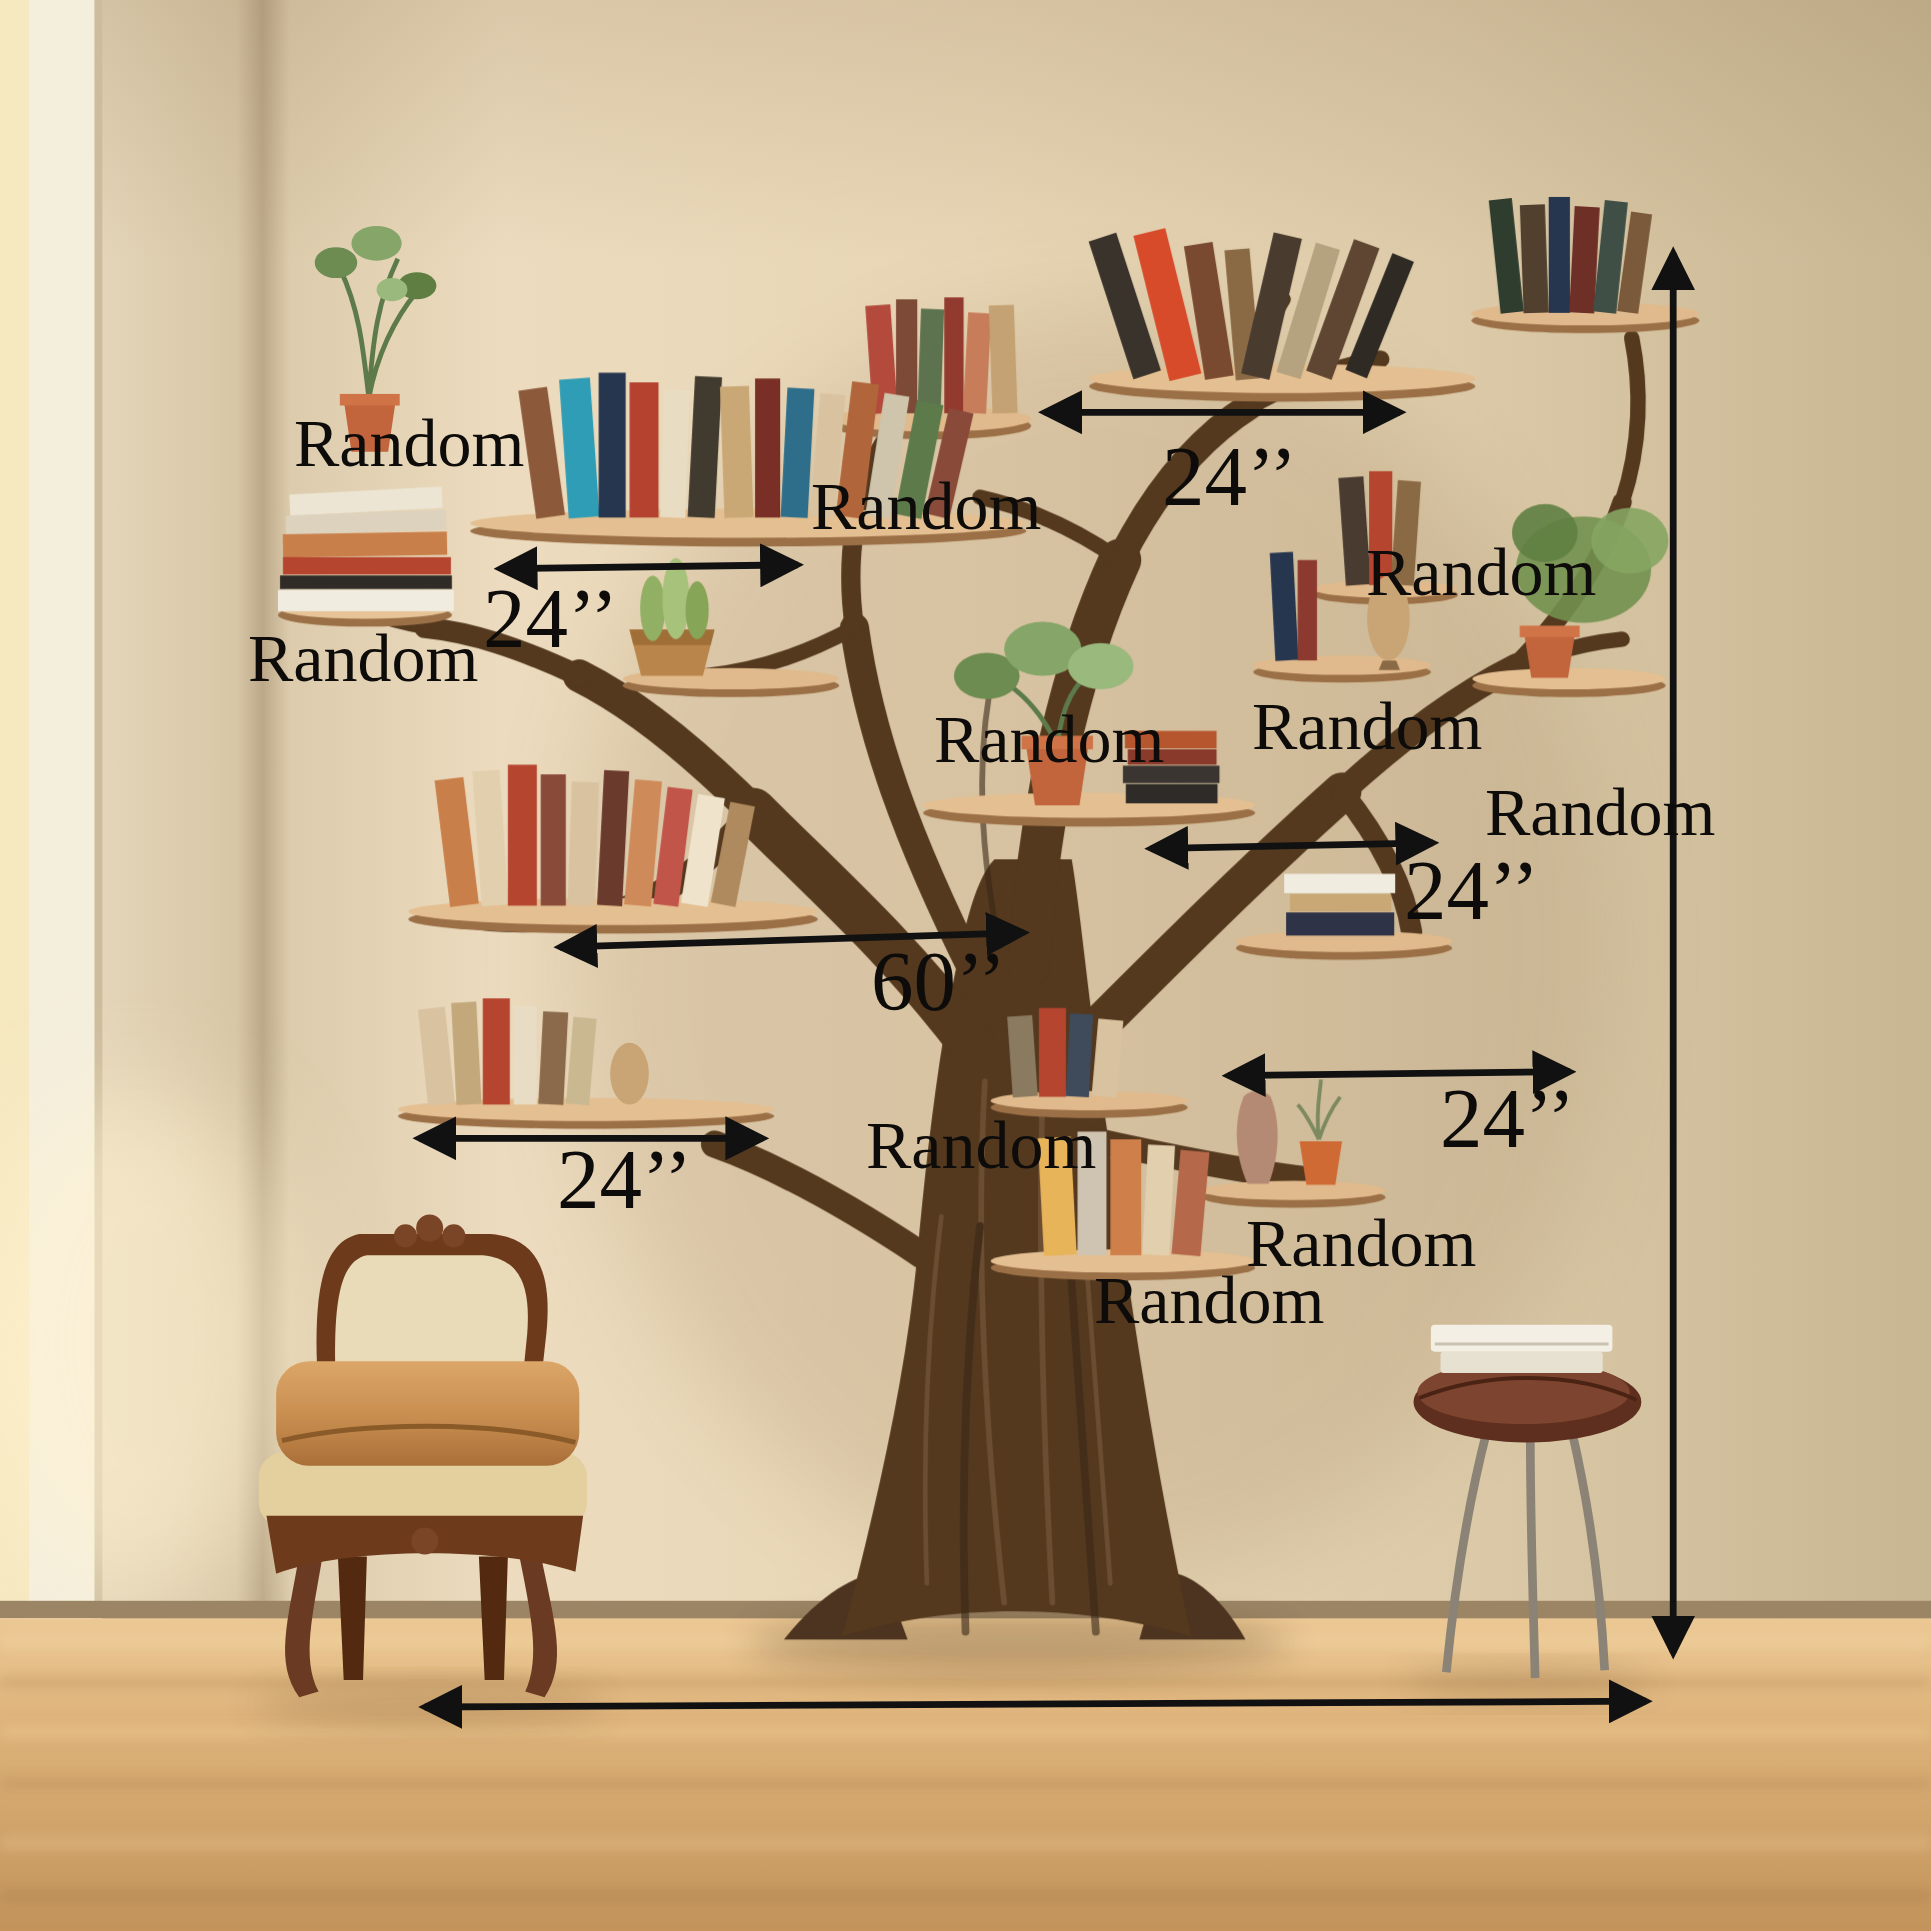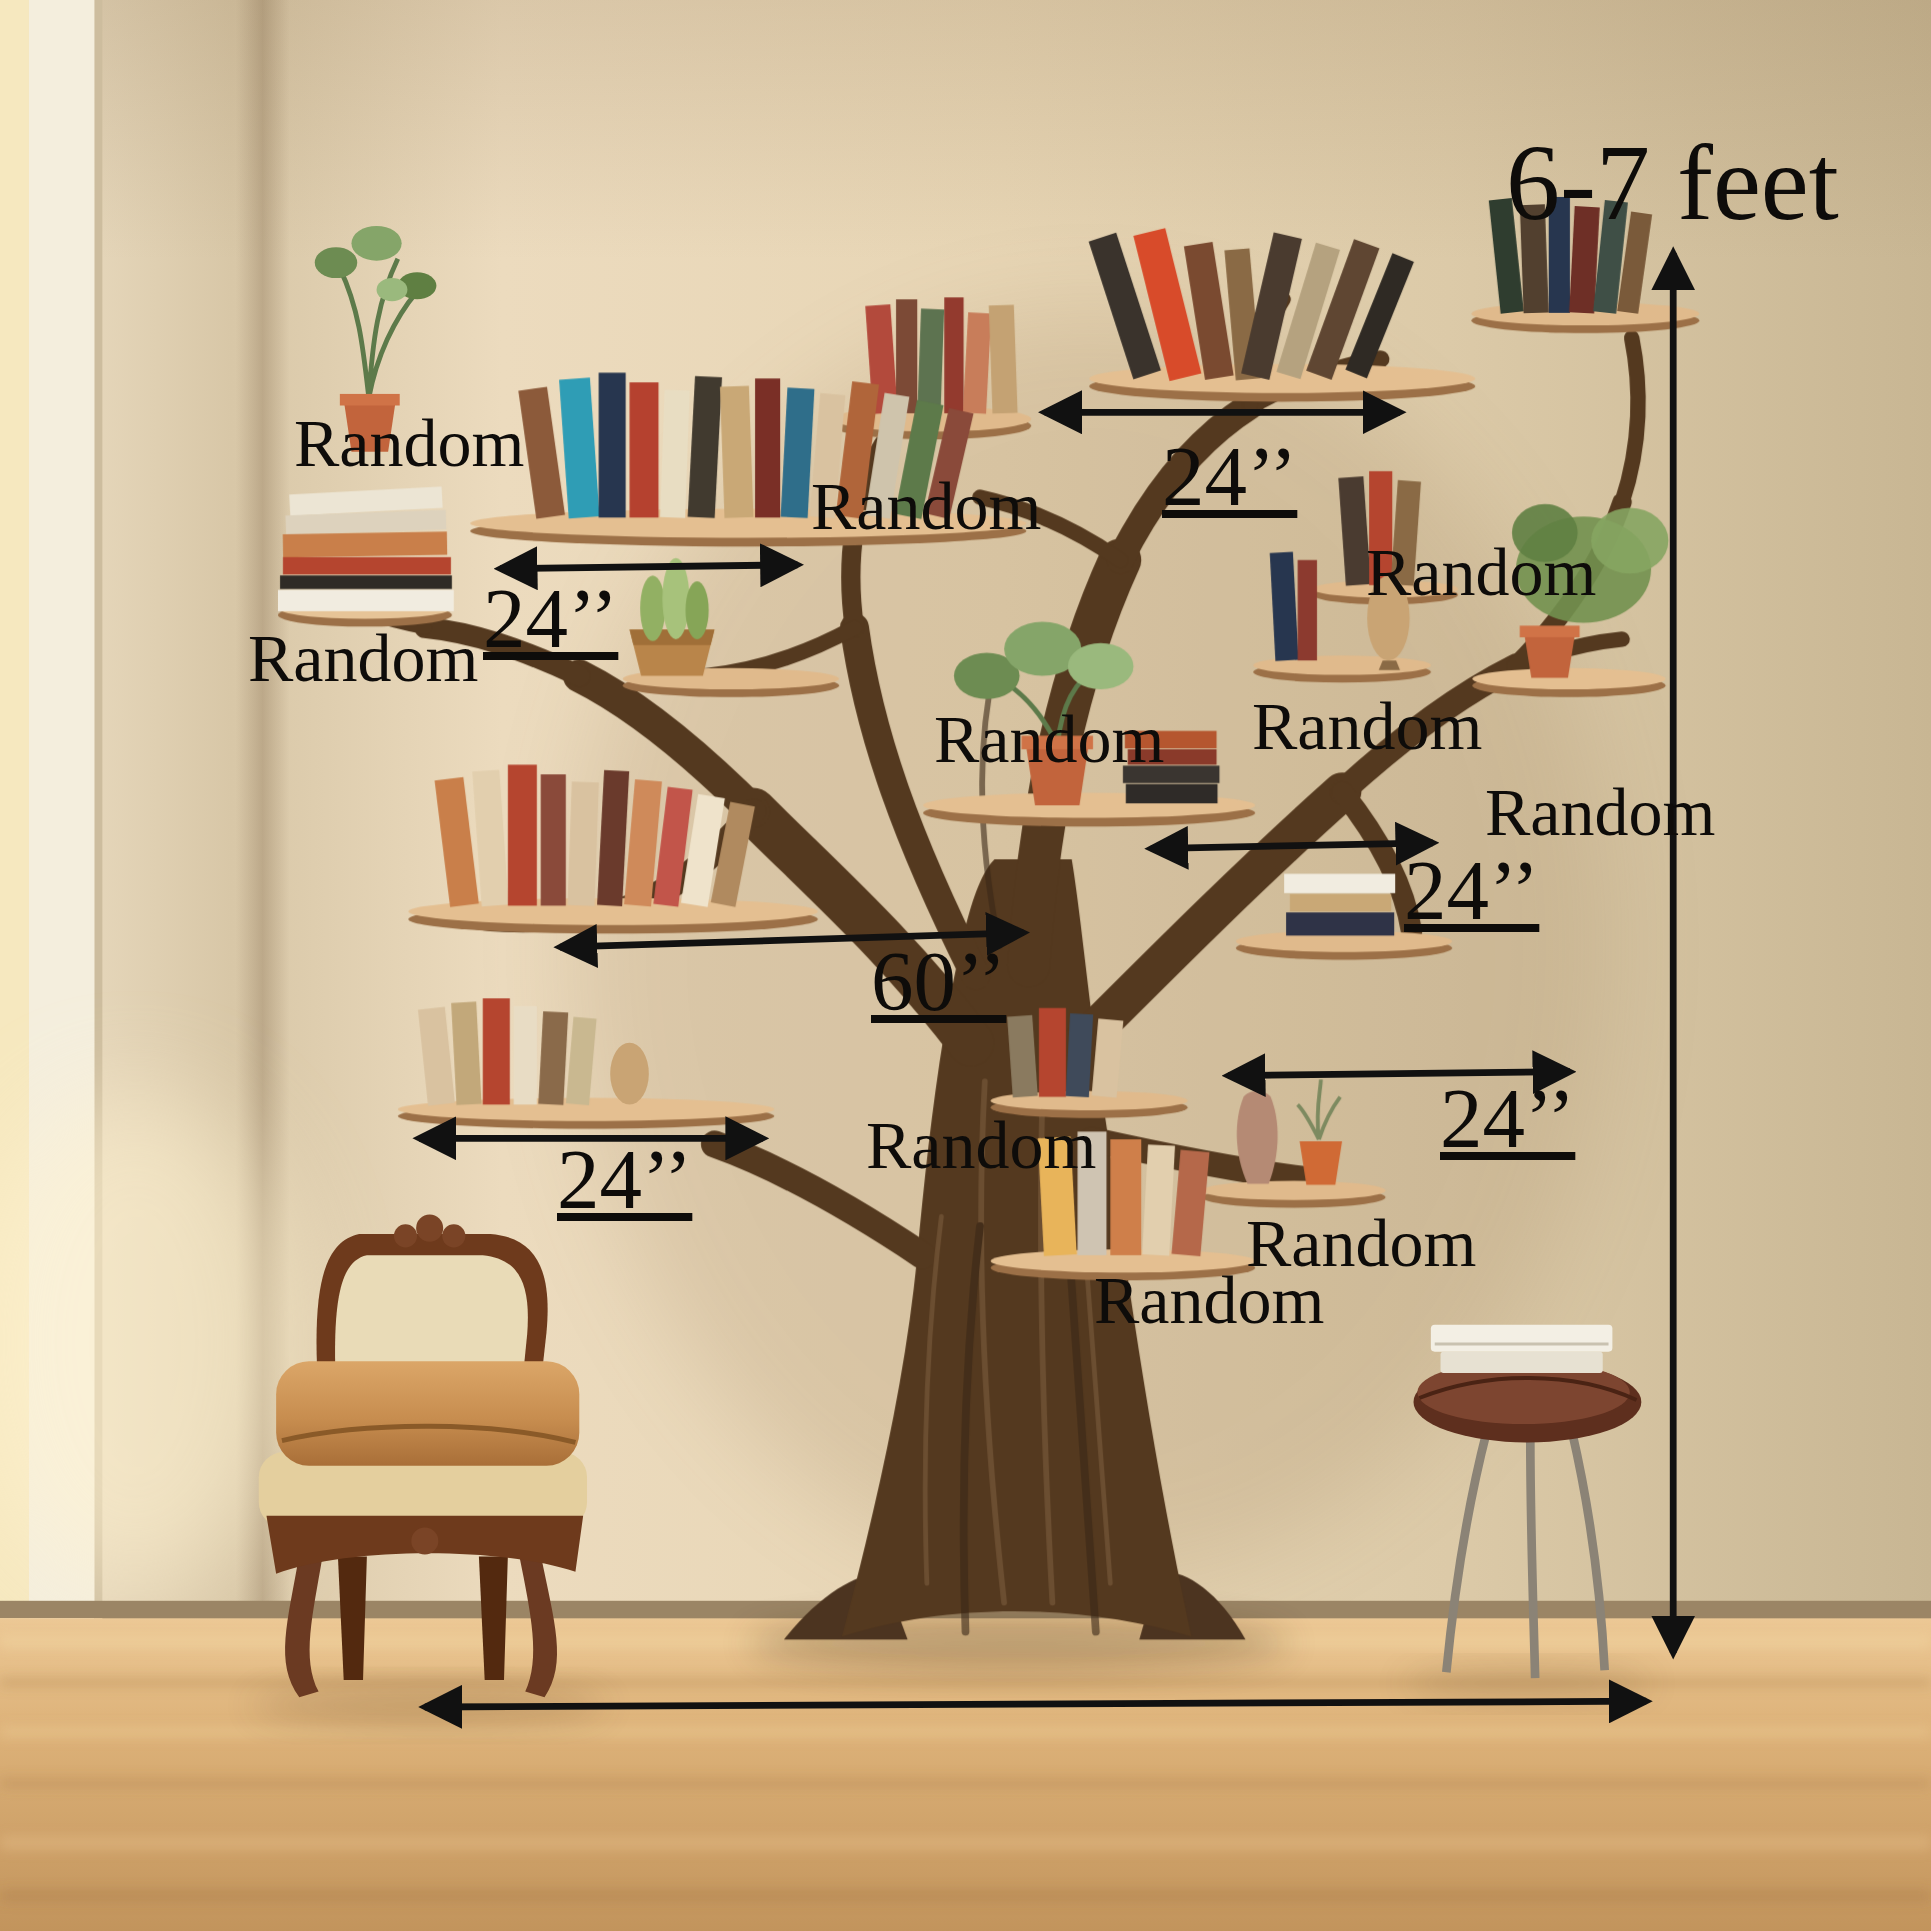--- a/index.html
+++ b/index.html
@@ -3,21 +3,21 @@
 <meta charset="utf-8">
 <style>
   html,body{margin:0;padding:0;background:#222;}
   .stage{position:relative;width:1931px;height:1931px;overflow:hidden;
          font-family:"Liberation Serif", serif;}
   .scene{position:absolute;left:0;top:0;}
   .labels{position:absolute;left:0;top:0;width:1931px;height:1931px;}
   .label{position:absolute;color:#0e0c0a;line-height:1;white-space:nowrap;
          font-family:"Liberation Serif", serif;}
   .feet{font-size:108px;}
-  .inch{font-size:85px;text-decoration:underline;}
+  .inch{font-size:85px;}
   .random{font-size:68px;}
 </style>
 </head>
 <body>
 
 <div class="stage">
 
 <svg class="scene" width="1931" height="1931" viewBox="0 0 2000 2000">
   <defs>
     <linearGradient id="wallGrad" x1="0" y1="0" x2="1" y2="0">
@@ -366,21 +366,20 @@
     <line x1="1082" y1="427" x2="1450" y2="427" marker-start="url(#ah)" marker-end="url(#ah)"></line>
     <line x1="518" y1="589" x2="826" y2="585" marker-start="url(#ah)" marker-end="url(#ah)"></line>
     <line x1="580" y1="981" x2="1060" y2="966" marker-start="url(#ah)" marker-end="url(#ah)"></line>
     <line x1="1192" y1="879" x2="1484" y2="873" marker-start="url(#ah)" marker-end="url(#ah)"></line>
     <line x1="1272" y1="1114" x2="1626" y2="1110" marker-start="url(#ah)" marker-end="url(#ah)"></line>
     <line x1="434" y1="1179" x2="790" y2="1179" marker-start="url(#ah)" marker-end="url(#ah)"></line>
   </g>
 </svg>
 
 <div class="labels">
-  <span class="label feet" style="left:1506px;top:129px">6-7 feet</span>
 
   <span class="label inch" style="left:1162px;top:434px">24’’</span>
   <span class="label inch" style="left:483px;top:576px">24’’</span>
   <span class="label inch" style="left:871px;top:939px">60’’</span>
   <span class="label inch" style="left:1404px;top:848px">24’’</span>
   <span class="label inch" style="left:1440px;top:1076px">24’’</span>
   <span class="label inch" style="left:557px;top:1137px">24’’</span>
 
   <span class="label random" style="left:294px;top:409px">Random</span>
   <span class="label random" style="left:811px;top:472px">Random</span>

